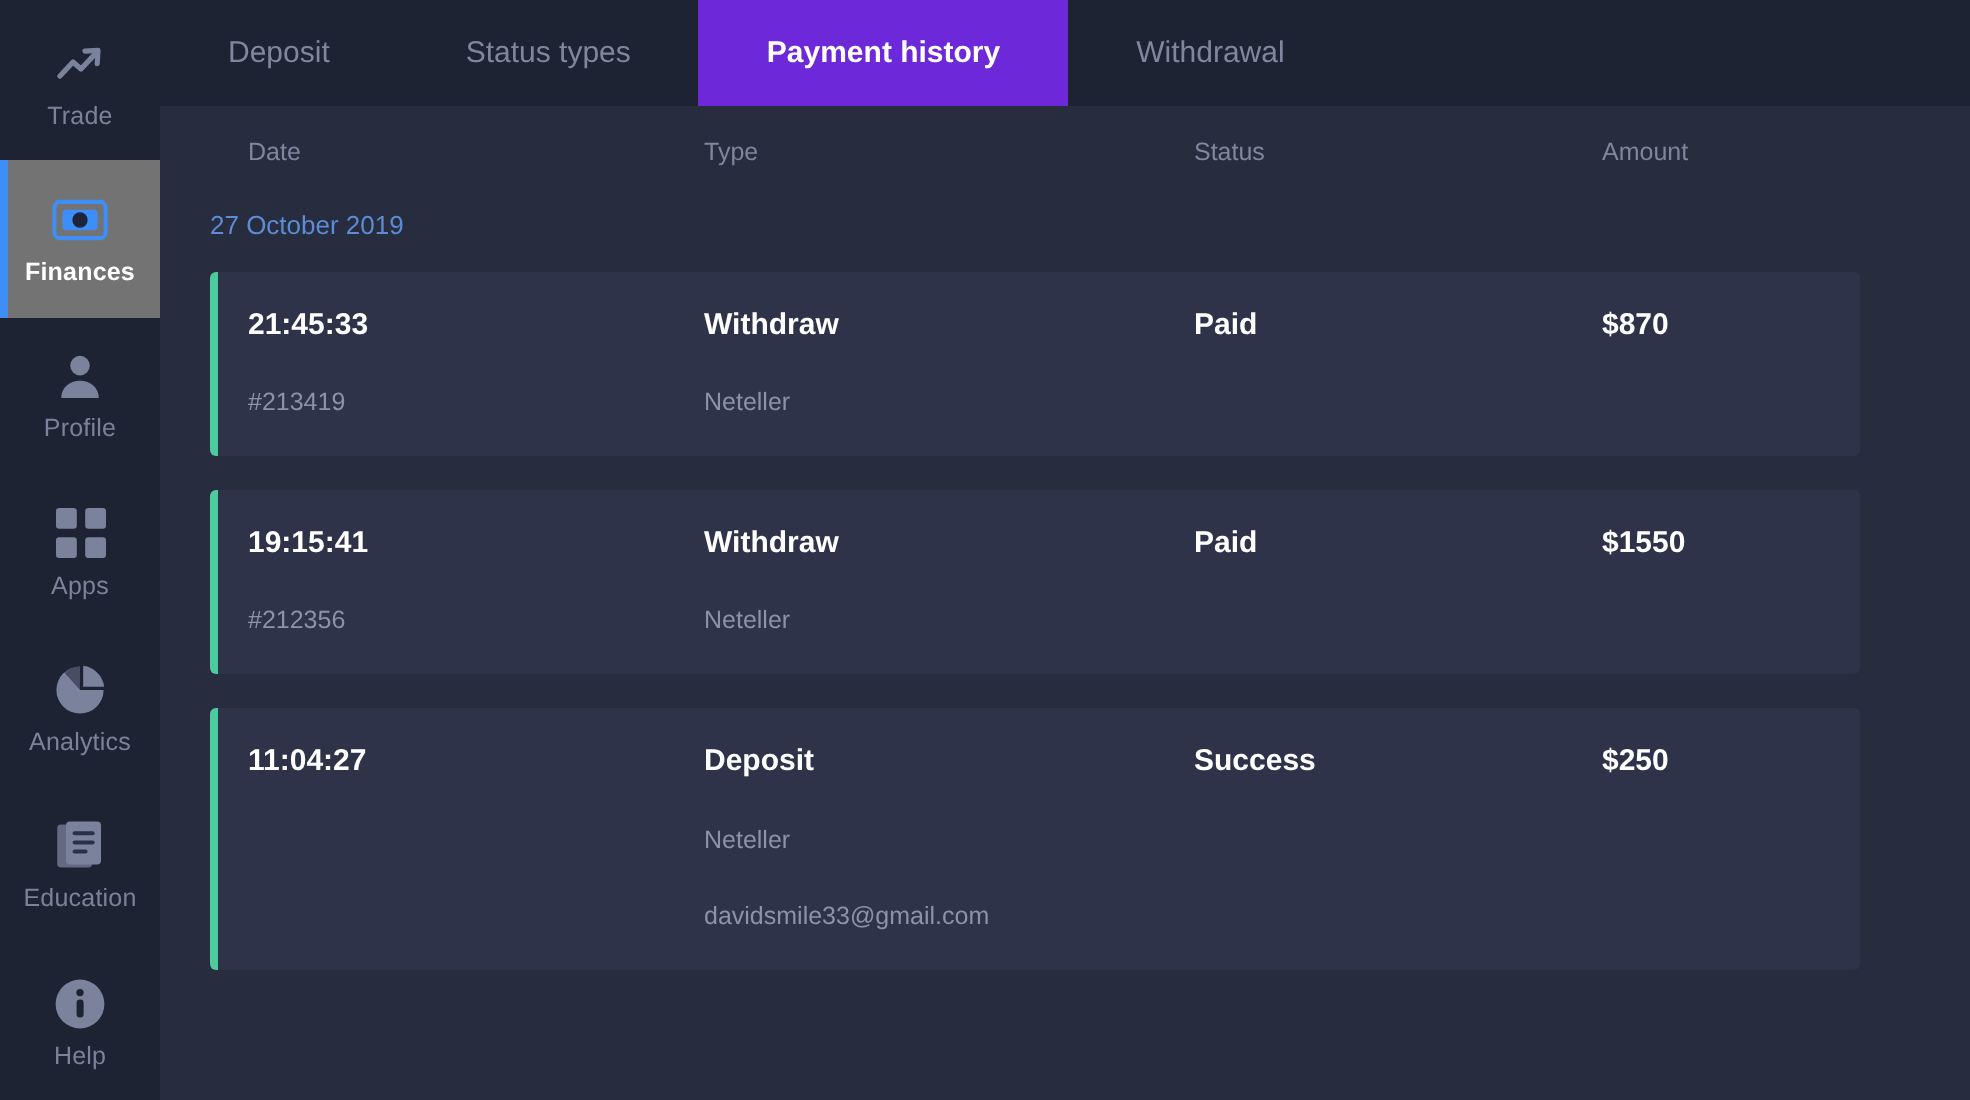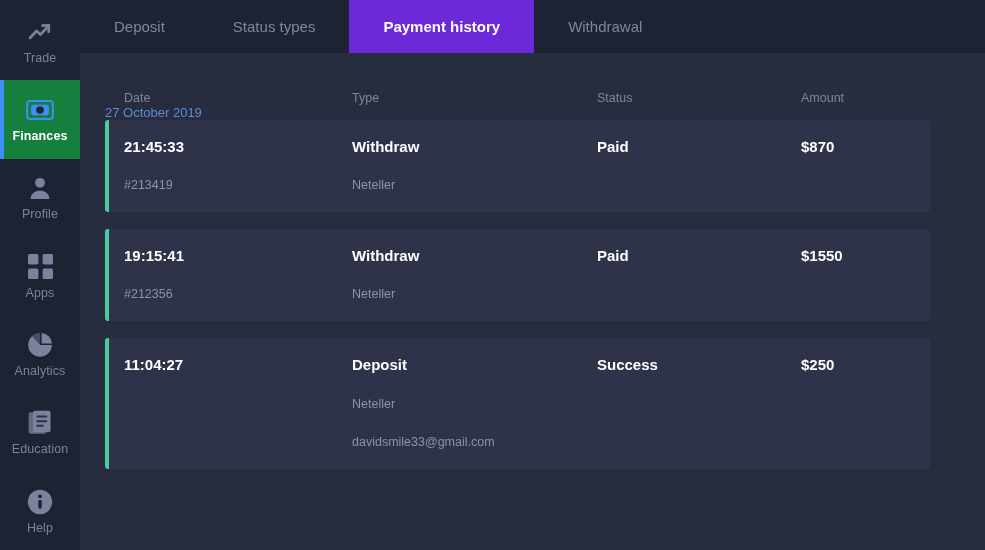--- a/index.html
+++ b/index.html
@@ -22,21 +22,21 @@
   }
   .nav-item {
     position:relative;
     height:81px;
     display:flex; flex-direction:column;
     align-items:center; justify-content:center;
     gap:6px;
     cursor:pointer;
     color:#7b839c;
   }
-  .nav-item.active { background:#15803d; color:#ffffff; }
+  .nav-item.active { background:#737373; color:#ffffff; }
   .nav-item.active::before {
     content:""; position:absolute; left:0; top:0;
     width:4px; height:100%;
     background:#3e8ef7;
   }
   .nav-icon {
     width:28px; height:28px;
     display:flex; align-items:center; justify-content:center;
   }
   .nav-icon svg { display:block; }
@@ -65,35 +65,36 @@
   }
   .tab.active {
     background:#6d28d9;
     color:#ffffff;
     font-weight:700;
   }
 
   .content { flex:1; position:relative; padding:0 0 0 25px; }
 
   .col-headers {
-    display:flex; align-items:flex-end;
+    display:flex; align-items:flex-start;
     height:36px;
     margin-top:16px;
     font-size:12.5px;
     color:#7e879e;
   }
   .c-date   { width:247px; padding-left:19px; }
   .c-type   { width:245px; }
   .c-status { width:204px; }
   .c-amount { width:120px; }
 
   .date-group {
     font-size:13px;
     color:#5d8bd4;
     padding-left:0px;
+    margin-bottom:16px;
   }
 
   .rows { display:flex; flex-direction:column; gap:17px; }
 
   .row {
     position:relative;
     width:825px;
     background:#2e3349;
     border-radius:3px;
     display:flex;

